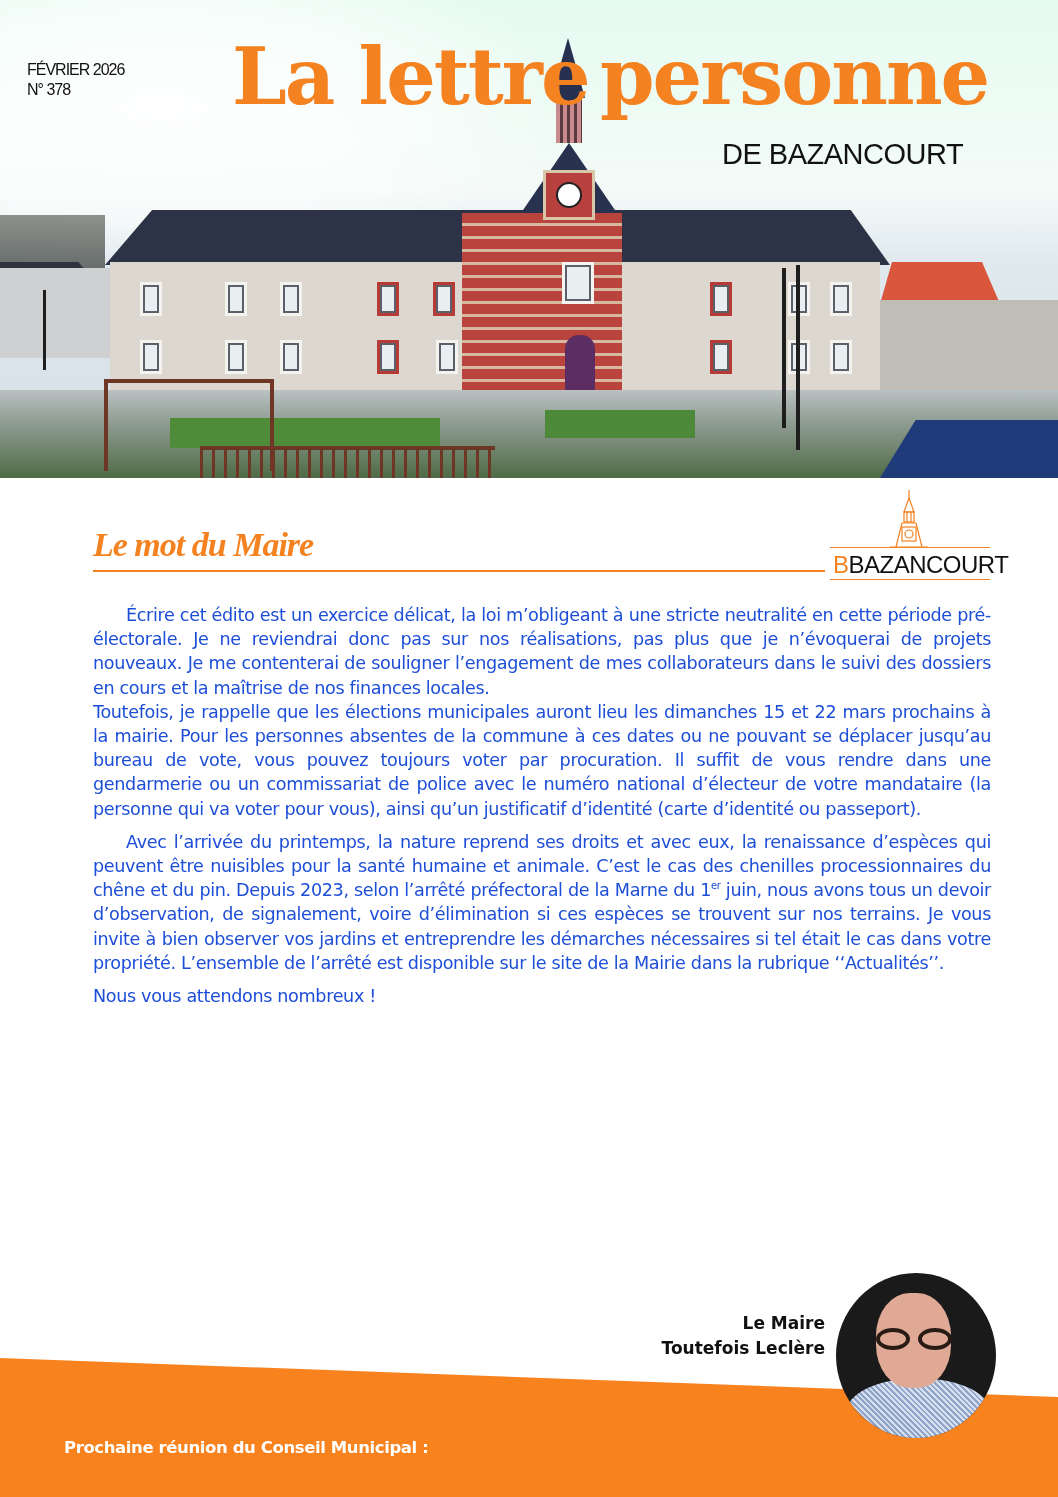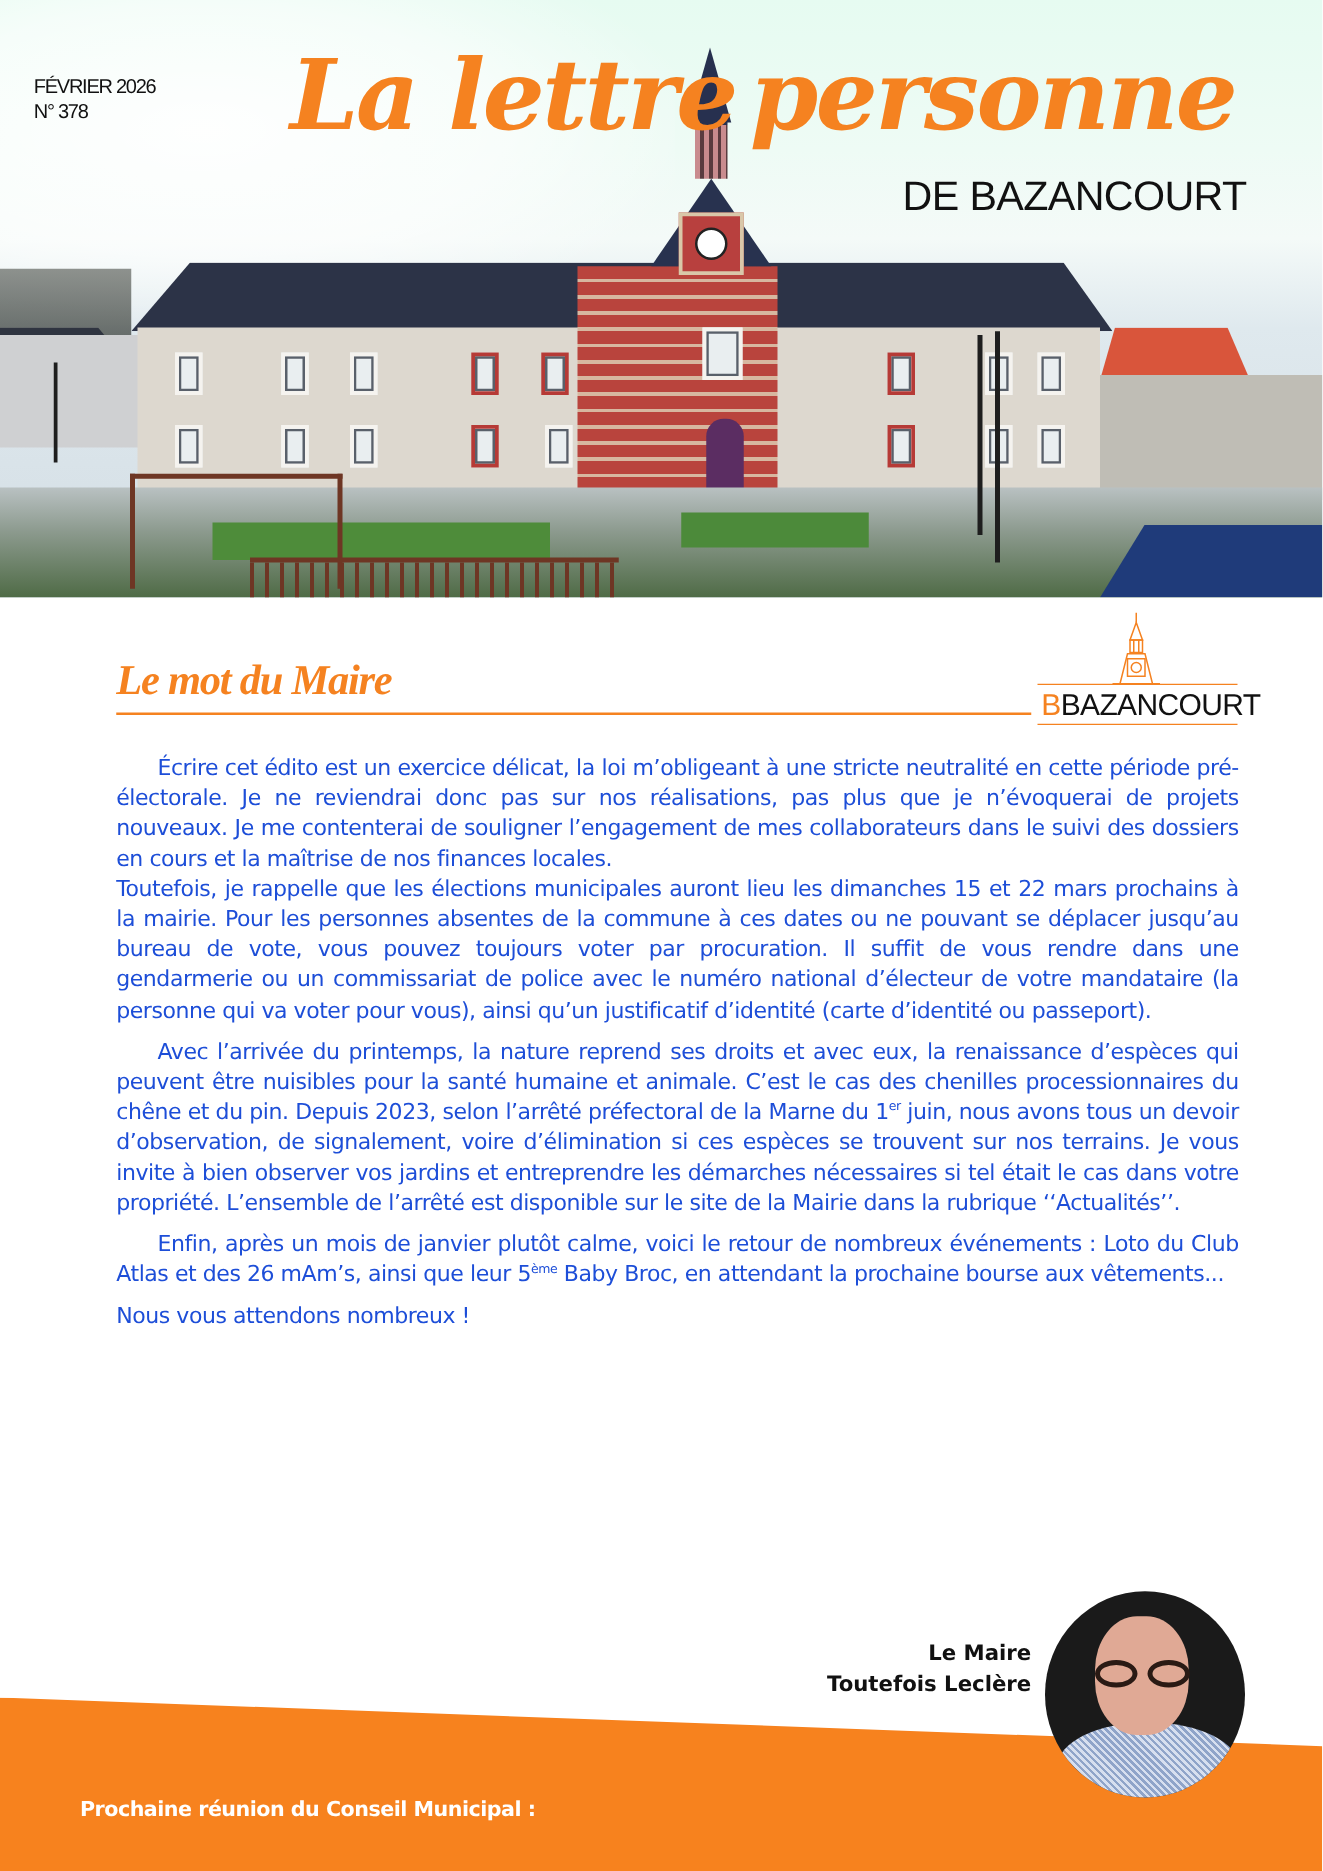--- a/index.html
+++ b/index.html
@@ -16,28 +16,28 @@
     position: absolute; left: 0; top: 0; width: 540px; height: 260px;
     background: radial-gradient(ellipse at 30% 40%, rgba(255,255,255,0.95) 0%, rgba(255,255,255,0.6) 45%, rgba(255,255,255,0) 75%);
   }
   .issue-info {
     position: absolute; left: 27px; top: 60px;
     font-family: "Liberation Sans", sans-serif; font-size: 16px; line-height: 20px;
     color: #111; letter-spacing: -1px;
   }
   .title-script {
     position: absolute; top: 38px;
-    font-family: "DejaVu Serif", serif; font-style: italic; font-weight: bold;
+    font-family: "DejaVu Serif", serif; font-weight: bold;
     color: #f58220; font-size: 78px; letter-spacing: -2px; line-height: 1;
   }
   .title-la { left: 232px; }
   .title-mensuelle { left: 600px; }
   .subtitle {
     position: absolute; left: 722px; top: 138px;
-    font-family: "Liberation Sans", sans-serif; font-size: 33px; color: #111; letter-spacing: -0.5px;
+    font-family: "Liberation Sans", sans-serif; font-size: 29px; color: #111; letter-spacing: -0.5px;
   }
 
   
   .spire {
     position: absolute; left: 551px; top: 38px; width: 0; height: 0;
     border-left: 17px solid transparent; border-right: 17px solid transparent;
     border-bottom: 60px solid #27304f;
   }
   .belfry {
     position: absolute; left: 556px; top: 97px; width: 26px; height: 46px;
@@ -279,21 +279,20 @@
   </svg>
   <div class="logo-rule-top"></div>
   <div class="logo-text"><span class="initial">B</span><span>BAZANCOURT</span></div>
   <div class="logo-rule-bot"></div>
 </div>
 
 <div class="body-text">
   <p class="indent">Écrire cet édito est un exercice délicat, la loi m’obligeant à une stricte neutralité en cette période pré-électorale. Je ne reviendrai donc pas sur nos réalisations, pas plus que je n’évoquerai de projets nouveaux. Je me contenterai de souligner l’engagement de mes collaborateurs dans le suivi des dossiers en cours et la maîtrise de nos finances locales.</p>
   <p>Toutefois, je rappelle que les élections municipales auront lieu les dimanches 15 et 22 mars prochains à la mairie. Pour les personnes absentes de la commune à ces dates ou ne pouvant se déplacer jusqu’au bureau de vote, vous pouvez toujours voter par procuration. Il suffit de vous rendre dans une gendarmerie ou un commissariat de police avec le numéro national d’électeur de votre mandataire (la personne qui va voter pour vous), ainsi qu’un justificatif d’identité (carte d’identité ou passeport).</p>
   <p class="indent gap"><span>Avec l’arrivée du printemps, la nature reprend ses droits et avec eux, la renaissance d’espèces qui peuvent être nuisibles pour la santé humaine et animale. C’est le cas des chenilles processionnaires du chêne et du pin. Depuis 2023, selon l’arrêté préfectoral de la Marne du 1</span><sup>er</sup><span> juin, nous avons tous un devoir d’observation, de signalement, voire d’élimination si ces espèces se trouvent sur nos terrains. Je vous invite à bien observer vos jardins et entreprendre les démarches nécessaires si tel était le cas dans votre propriété. L’ensemble de l’arrêté est disponible sur le site de la Mairie dans la rubrique ‘‘Actualités’’.</span></p>
-  <p class="indent gap"><span>Enfin, après un mois de janvier plutôt calme, voici le retour de nombreux événements : Loto du Club Atlas et des 26 mAm’s, ainsi que leur 5</span><sup>ème</sup><span> Baby Broc, en attendant la prochaine bourse aux vêtements...</span></p>
   <p class="gap">Nous vous attendons nombreux !</p>
 </div>
 
 <div class="signature">
   <div>Le Maire</div>
   <div>Toutefois Leclère</div>
 </div>
 
 <div class="portrait">
   <div class="shirt"></div>

